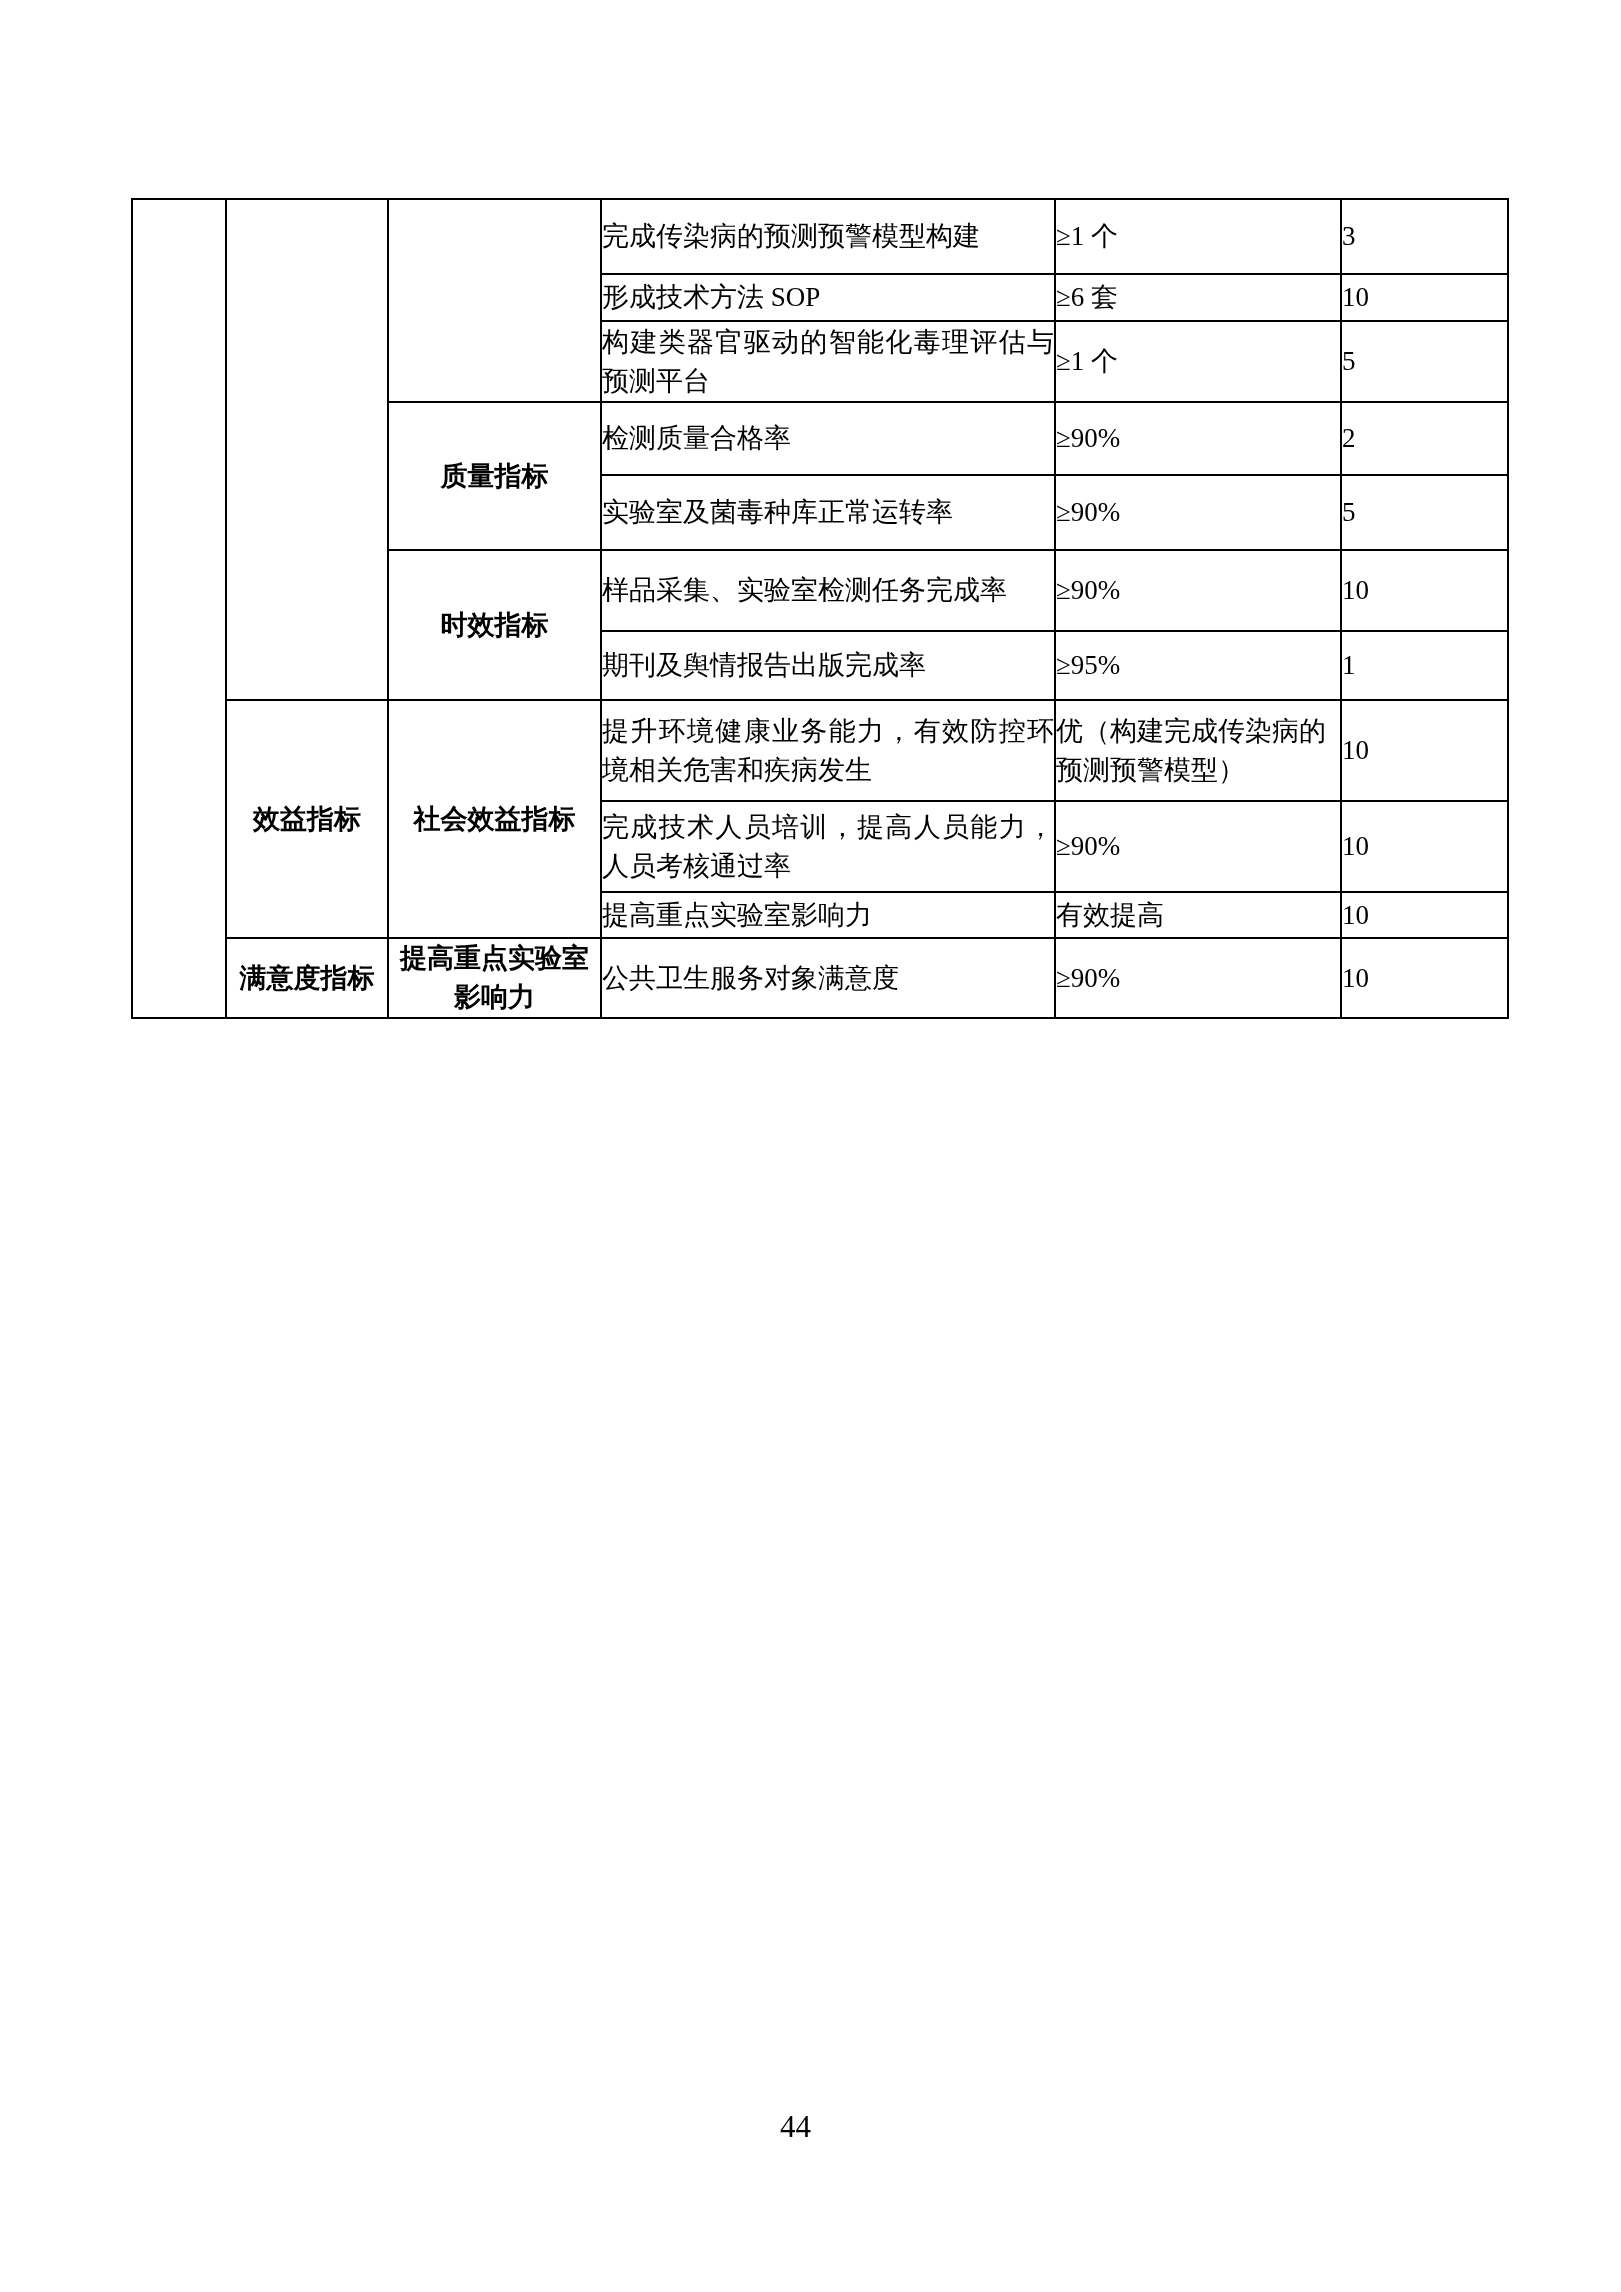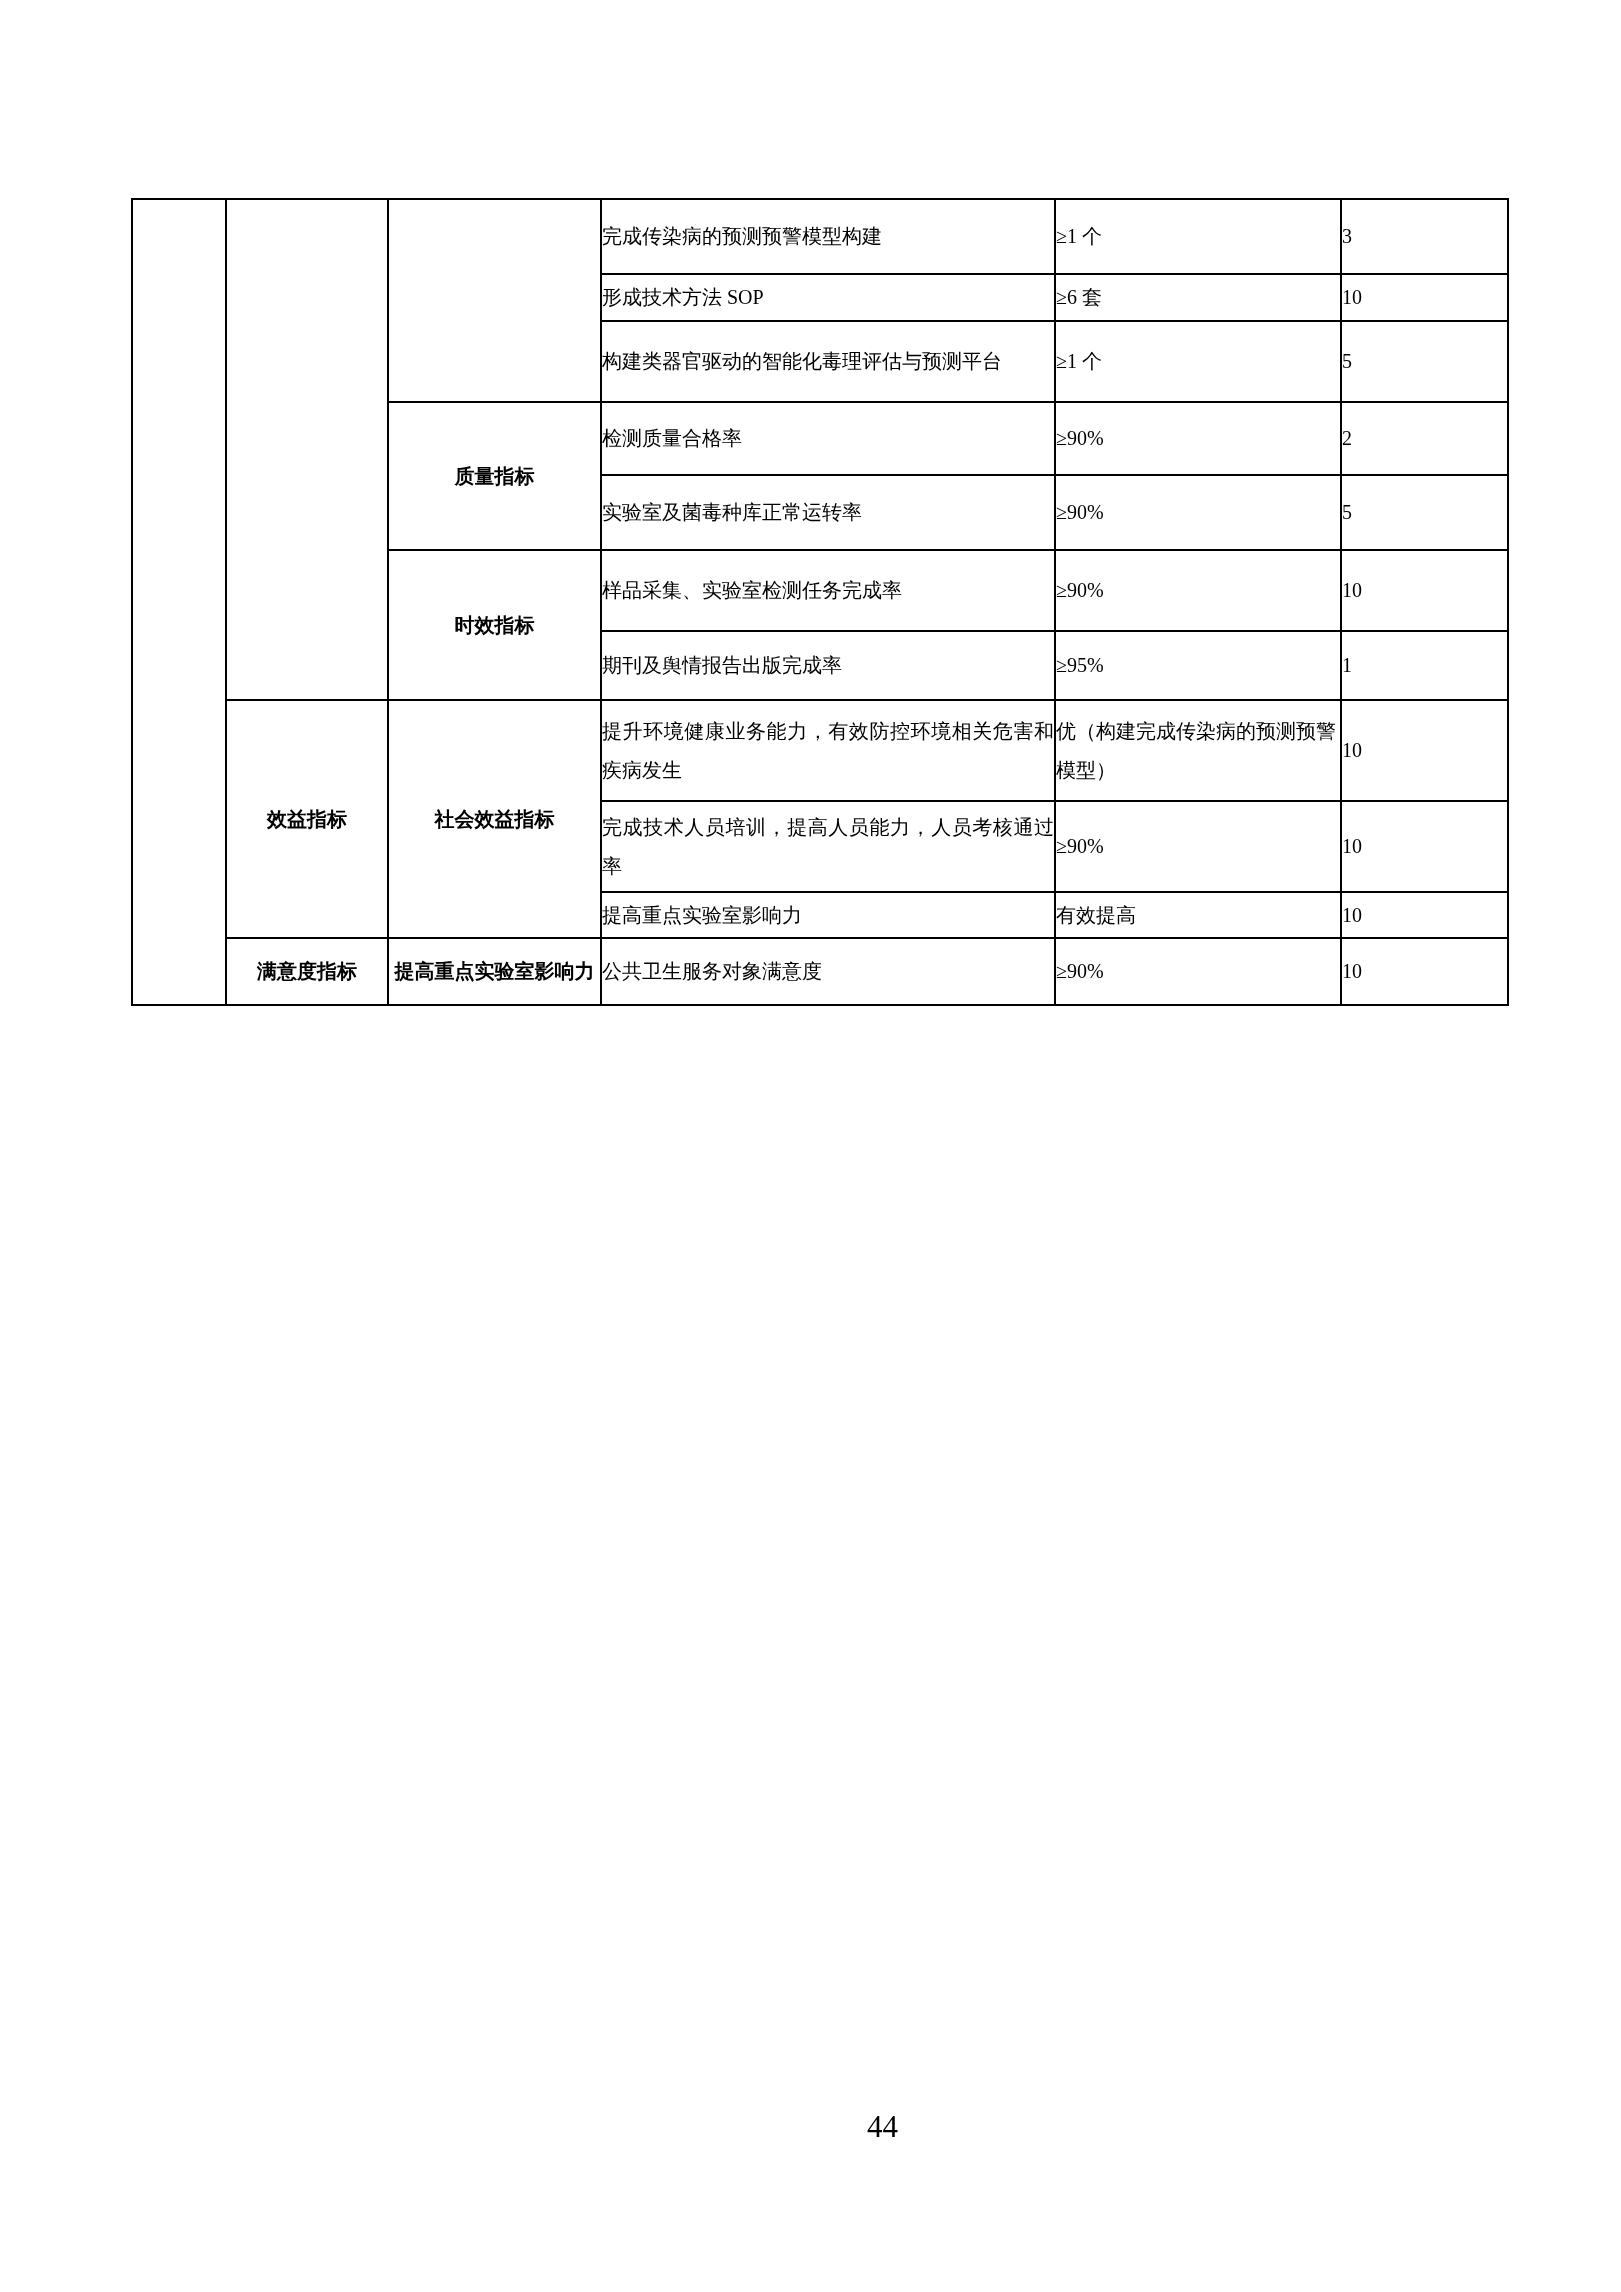--- a/index.html
+++ b/index.html
@@ -19,21 +19,21 @@
   table.perf {
     position: absolute;
     left: 131px;
     top: 198px;
     border-collapse: collapse;
     table-layout: fixed;
     width: 1375px;
   }
   table.perf td {
     border: 2px solid #000000;
-    font-size: 20px;
+    font-size: 27px;
     line-height: 39px;
     vertical-align: middle;
     padding: 0;
     overflow: hidden;
     word-break: break-all;
   }
   td.cell-desc {
     text-align: justify;
     padding: 3.9px 3.9px 3.9px 7.8px;
   }
@@ -43,21 +43,21 @@
   td.cell-group {
     text-align: center;
     padding: 0 7.8px;
     font-weight: bold;
   }
   .page-number {
     position: absolute;
     left: 780px;
     top: 2109px;
     width: 118px;
-    text-align: right;
+    text-align: left;
     font-size: 31px;
     line-height: 35px;
   }
 </style>
 </head>
 <body>
 
 <div class="page">
 
   <table class="perf">

